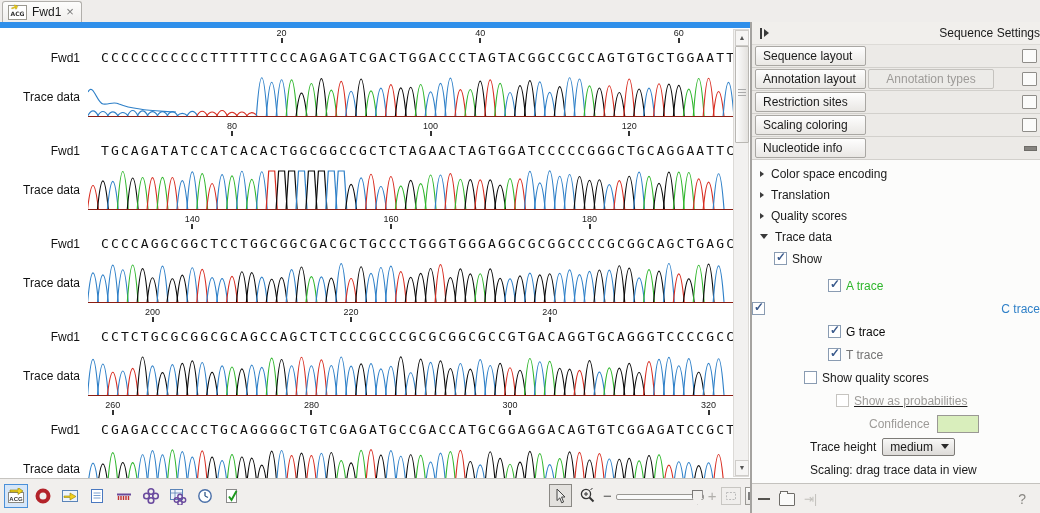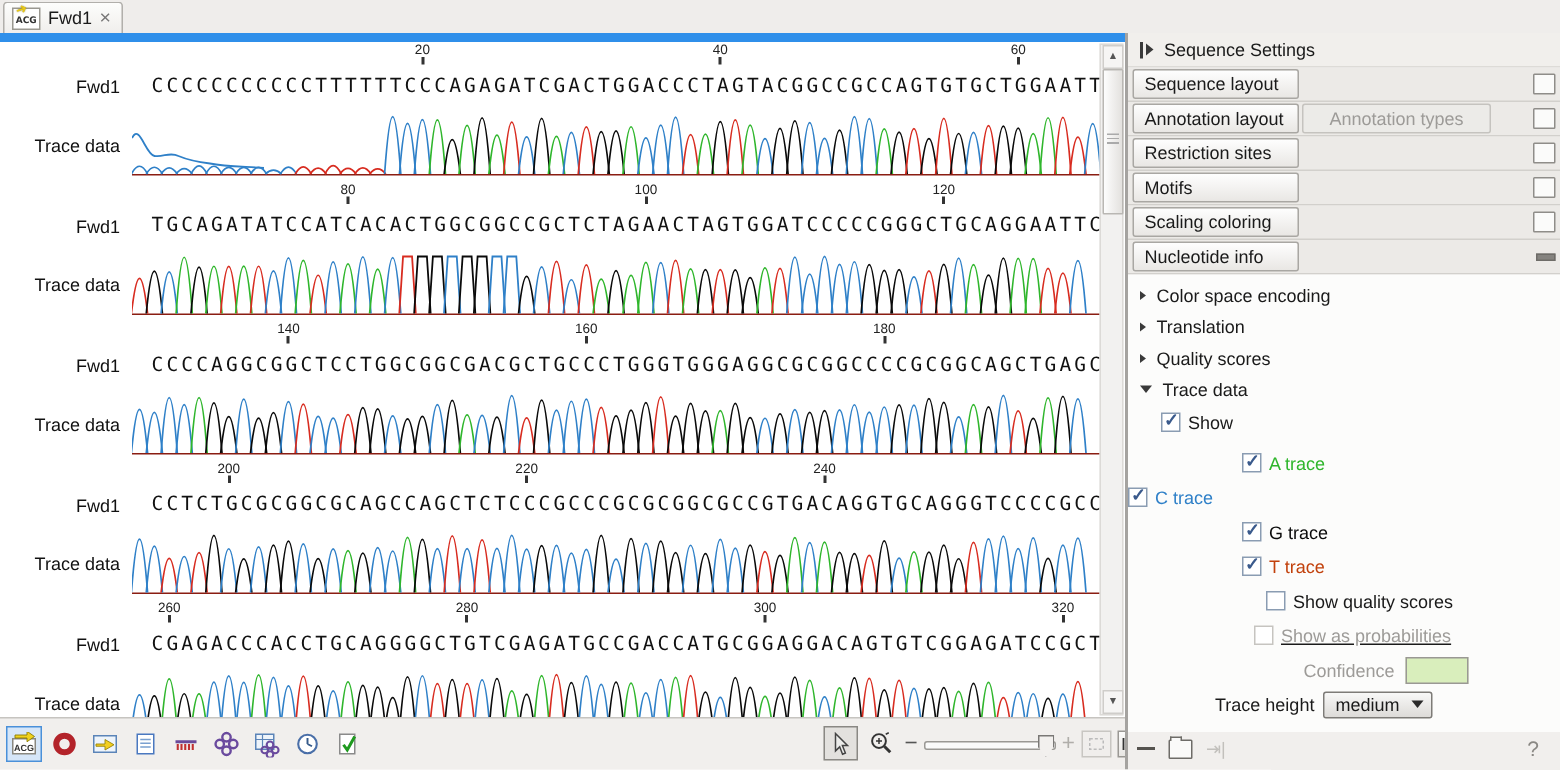--- a/index.html
+++ b/index.html
@@ -54,21 +54,21 @@
                  border:1px solid #9a9894;border-radius:2px;}
   #slider .handle{position:absolute;top:1px;width:9px;height:13px;background:#f2f0ee;border:1px solid #7a7876;
                   clip-path:polygon(0 0,100% 0,100% 55%,50% 100%,0 55%);}
   .smallbtn{width:18px;height:16px;border:1px solid #9a9894;background:linear-gradient(#fcfcfb,#e8e6e3);
             display:flex;align-items:center;justify-content:center;font-size:8px;color:#333;}
   .smallbtn.dis{border-color:#c8c6c2;color:#bbb;background:#f0eeec;}
   
   #splitter{left:750px;top:22px;width:2px;height:491px;background:#a5a3a0;}
   
   #sidebar{left:752px;top:22px;width:288px;height:466px;background:#f1efec;overflow:hidden;}
-  #sbheader{display:flex;align-items:center;gap:7px;height:22px;padding-left:8px;border-bottom:1px solid #dddbd7;}
+  #sbheader{display:flex;align-items:center;gap:7px;height:22px;padding-left:8px;border-bottom:1px solid #dddbd7;justify-content:space-between;}
   #sbheader .bar{width:2px;height:11px;background:#3a3a3a;}
   .tri-r{width:0;height:0;border-left:5px solid #3a3a3a;border-top:4px solid transparent;border-bottom:4px solid transparent;}
   .tri-d{width:0;height:0;border-top:5px solid #3a3a3a;border-left:4px solid transparent;border-right:4px solid transparent;}
   .tri-r.sm{border-left-width:4px;border-top-width:3.5px;border-bottom-width:3.5px;}
   .secrow{display:flex;align-items:center;height:22px;border-bottom:1px solid #d2d0cc;background:#eceae7;padding:0 3px;gap:2px;}
   .secbtn{height:18px;line-height:18px;padding:0 7px;background:linear-gradient(#fefefe,#e9e7e4);
           border:1px solid #a9a7a3;border-radius:2px;font-size:12px;white-space:nowrap;}
   .secbtn.primary{width:95px;}
   .secbtn.dis{background:#ecebe8;color:#9d9b98;border-color:#c5c3bf;}
   .secfill{flex:1;}
@@ -630,25 +630,20 @@
         <span class="secbtn dis" style="width:110px;text-align:center;">Annotation types</span>
         <span class="secfill"></span>
         <span class="palette"></span>
       </div>
       <div class="secrow">
         <span class="secbtn primary">Restriction sites</span>
         <span class="secfill"></span>
         <span class="palette"></span>
       </div>
       <div class="secrow">
-        <span class="secbtn primary">Motifs</span>
-        <span class="secfill"></span>
-        <span class="palette"></span>
-      </div>
-      <div class="secrow">
         <span class="secbtn primary">Scaling coloring</span>
         <span class="secfill"></span>
         <span class="palette"></span>
       </div>
       <div class="secrow">
         <span class="secbtn primary">Nucleotide info</span>
         <span class="secfill"></span>
         <span class="minusico"></span>
       </div>
     </div>
@@ -677,35 +672,35 @@
     <div class="cbrow" style="padding-left:22px;">
       <span class="cb checked"></span>
       <span>Show</span>
     </div>
 
     <div id="tracechecks" style="padding-top:4px;">
         <div class="cbrow" style="padding-left: 76px;">
           <span class="cb checked"></span>
           <span style="color:#2fb62c">A trace</span>
         </div>
-        <div class="cbrow" style="">
+        <div class="cbrow" style=" justify-content: space-between;">
           <span class="cb checked"></span>
           <span style="color:#2f80c8">C trace</span>
         </div>
         <div class="cbrow" style="padding-left: 76px;">
           <span class="cb checked"></span>
           <span style="color:#0a0a0a">G trace</span>
         </div>
         <div class="cbrow" style="padding-left: 76px;">
           <span class="cb checked"></span>
-          <span style="color:#c2410c">T trace</span>
-        </div>
-      </div>
-
-    <div class="cbrow" style="padding-left:92px;">
+          <span style="color:#737373">T trace</span>
+        </div>
+      </div>
+
+    <div class="cbrow" style="padding-left:52px;">
       <span class="cb"></span>
       <span>Show quality scores</span>
     </div>
     <div class="cbrow" style="padding-left:84px;text-decoration:underline;">
       <span class="cb dis"></span>
       <span class="glabel">Show as probabilities</span>
     </div>
     <div class="cbrow" style="padding-left:70px;gap:7px;margin-left:47px;">
       <span class="glabel">Confidence</span>
       <span class="swatch" id="confswatch" style="background: rgb(217, 238, 188);"></span>

